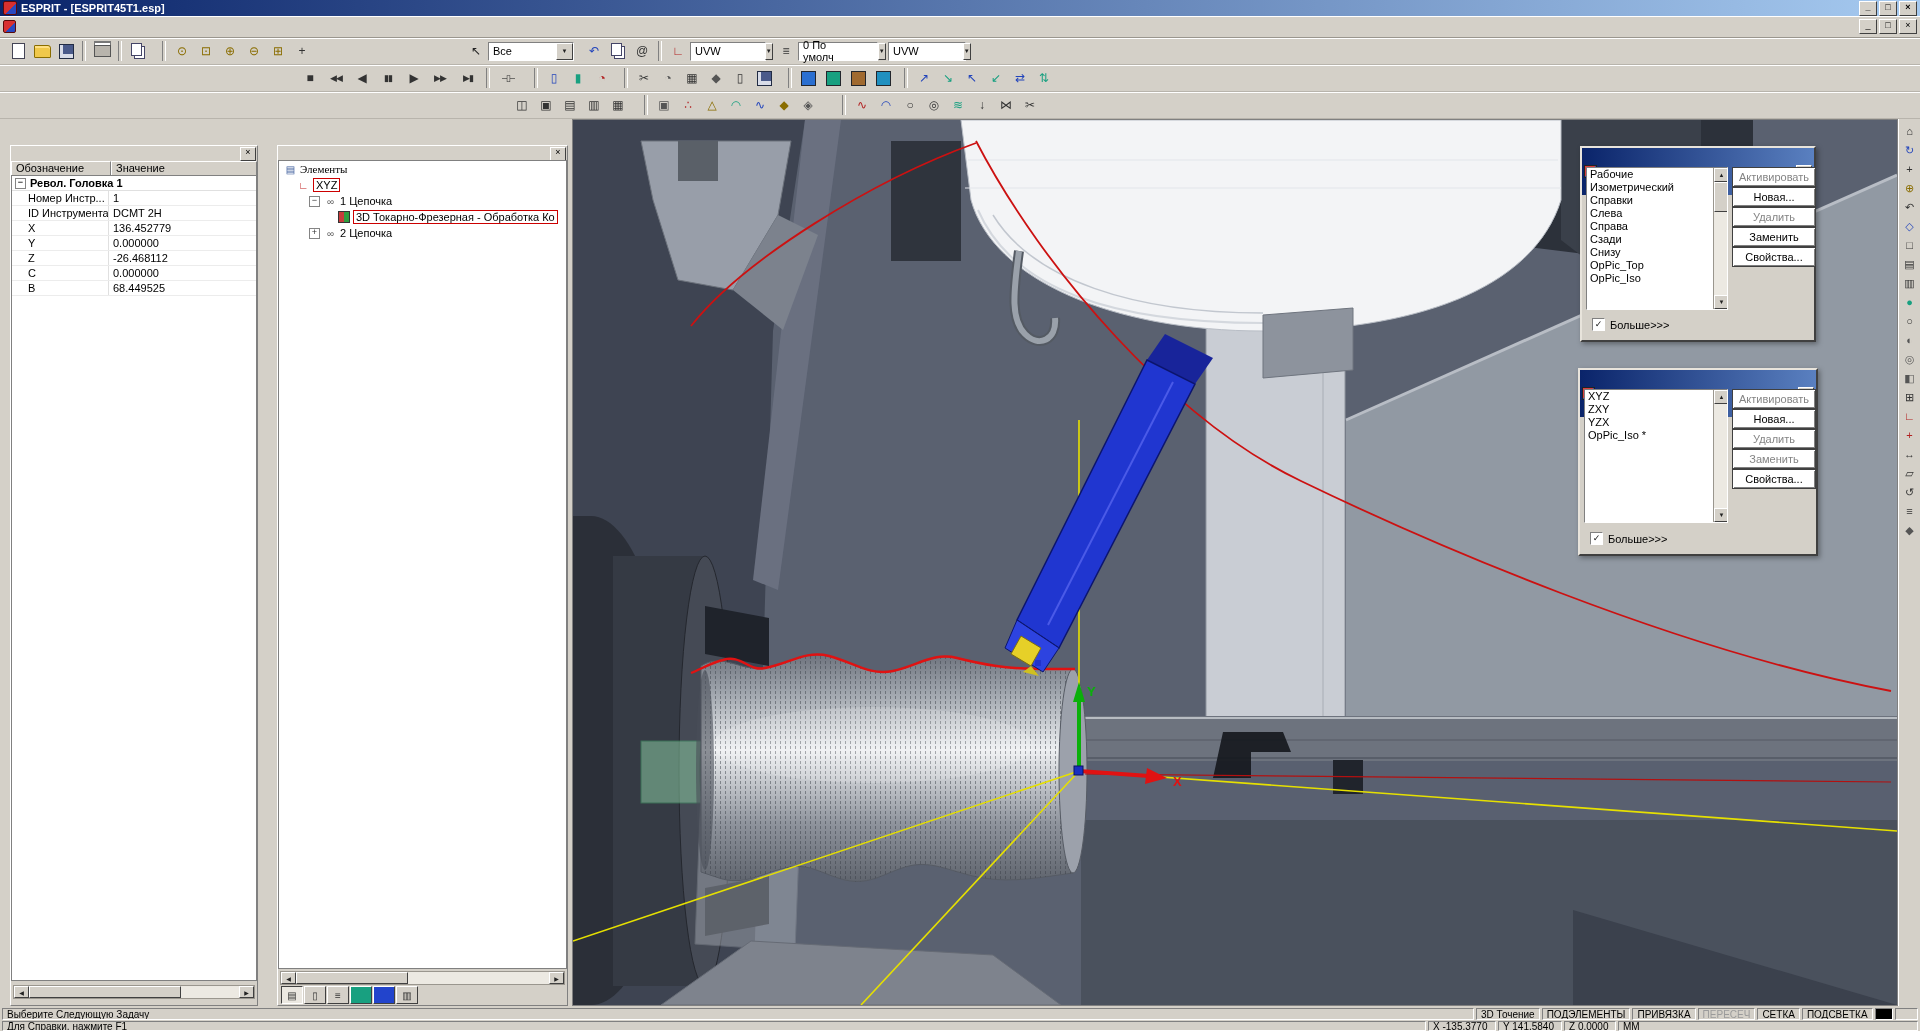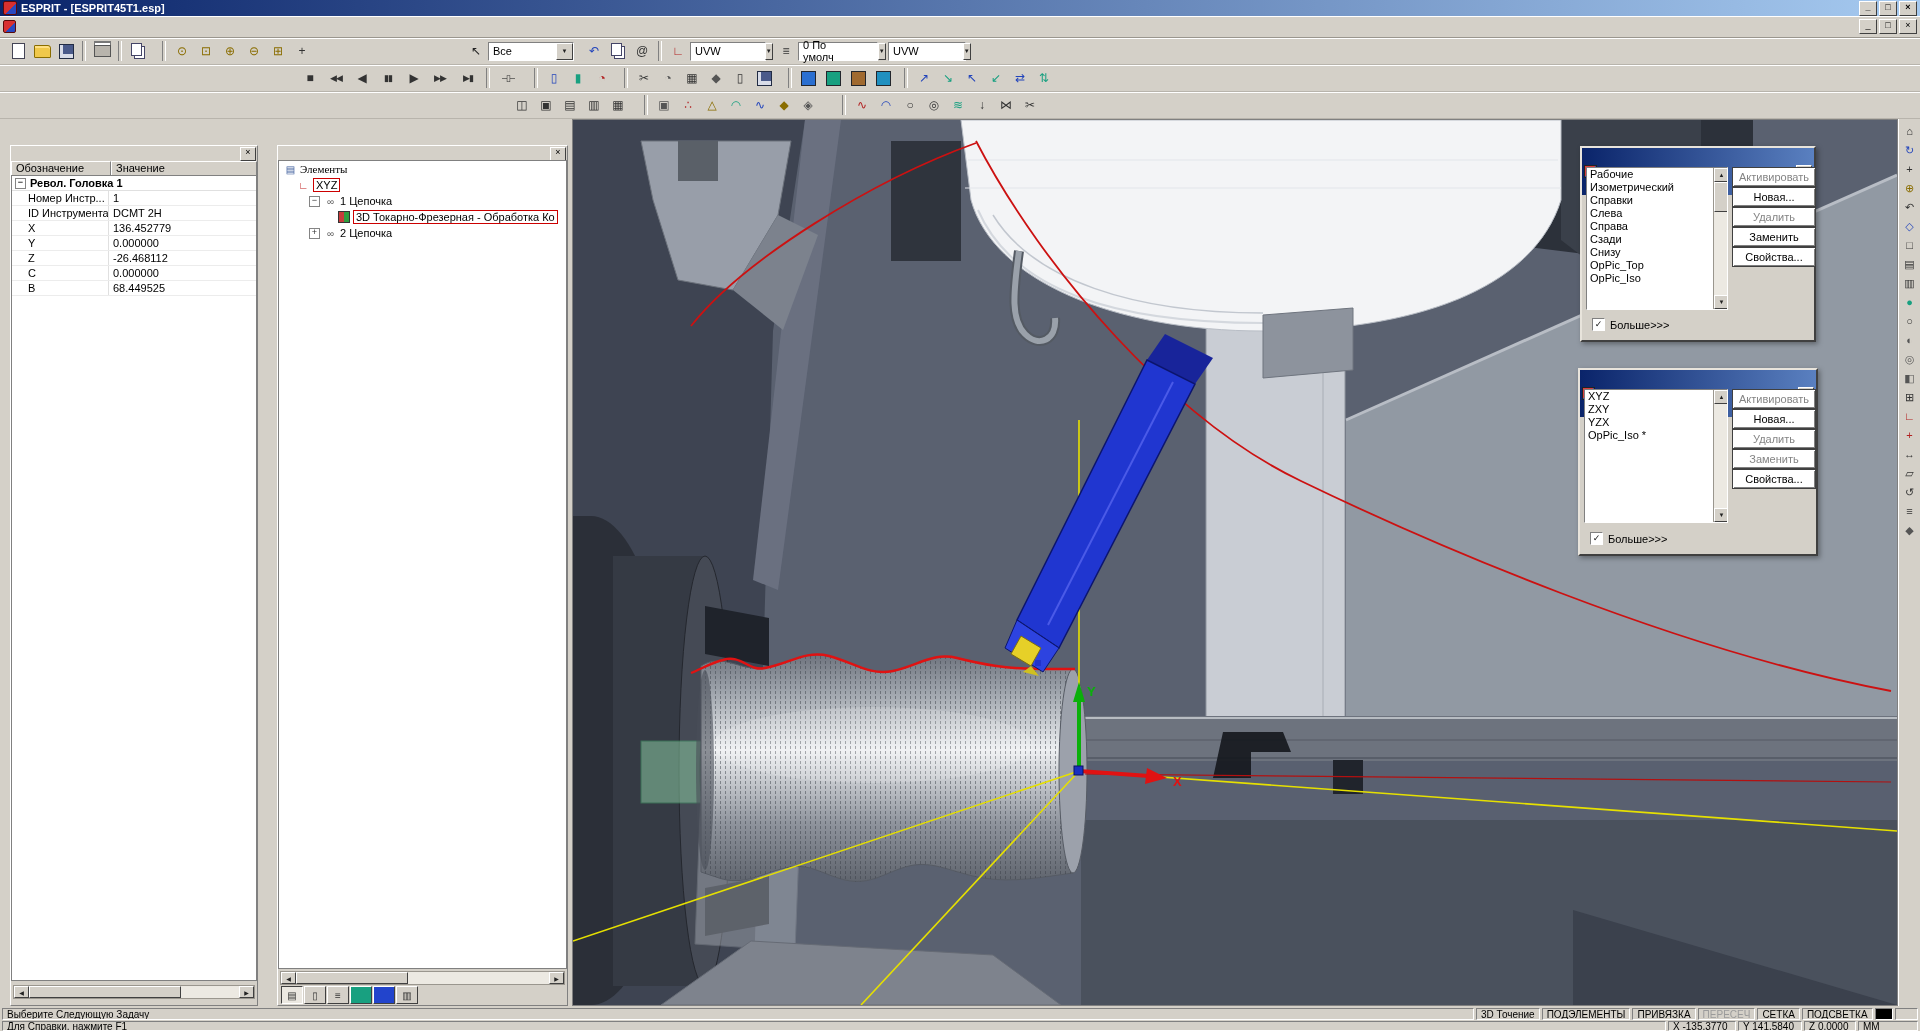--- a/index.html
+++ b/index.html
@@ -598,20 +598,20 @@
     <div class="spane">3D Точение</div>
     <div class="spane">ПОДЭЛЕМЕНТЫ</div>
     <div class="spane">ПРИВЯЗКА</div>
     <div class="spane dim">ПЕРЕСЕЧ</div>
     <div class="spane">СЕТКА</div>
     <div class="spane">ПОДСВЕТКА</div>
     <div class="spane black" style="width:18px;"></div>
     <div class="spane" style="flex:1;"></div>
   </div>
   <div class="srow" style="top:1021px;height:10px;">
-    <div class="spane" style="width:1664px;">Для Справки, нажмите F1</div>
+    <div class="spane" style="width:1424px;">Для Справки, нажмите F1</div>
     <div class="spane" style="width:68px;">X -135.3770</div>
     <div class="spane" style="width:64px;">Y 141.5840</div>
     <div class="spane" style="width:52px;">Z 0.0000</div>
     <div class="spane" style="flex:1;">ММ</div>
   </div>
 
 </div>
 
 </body></html>

